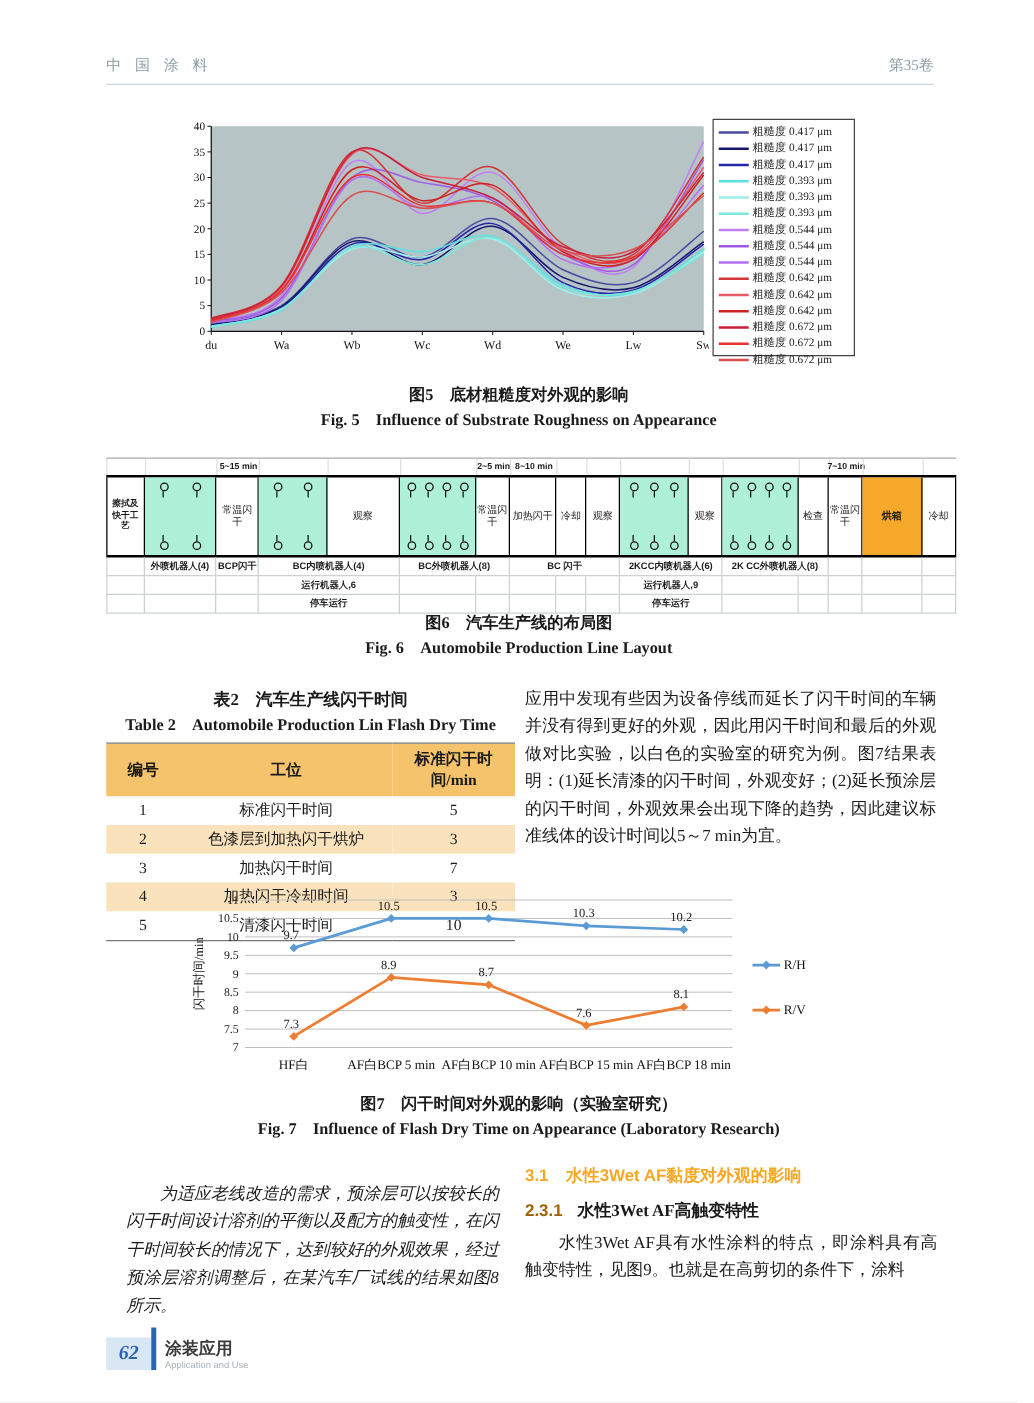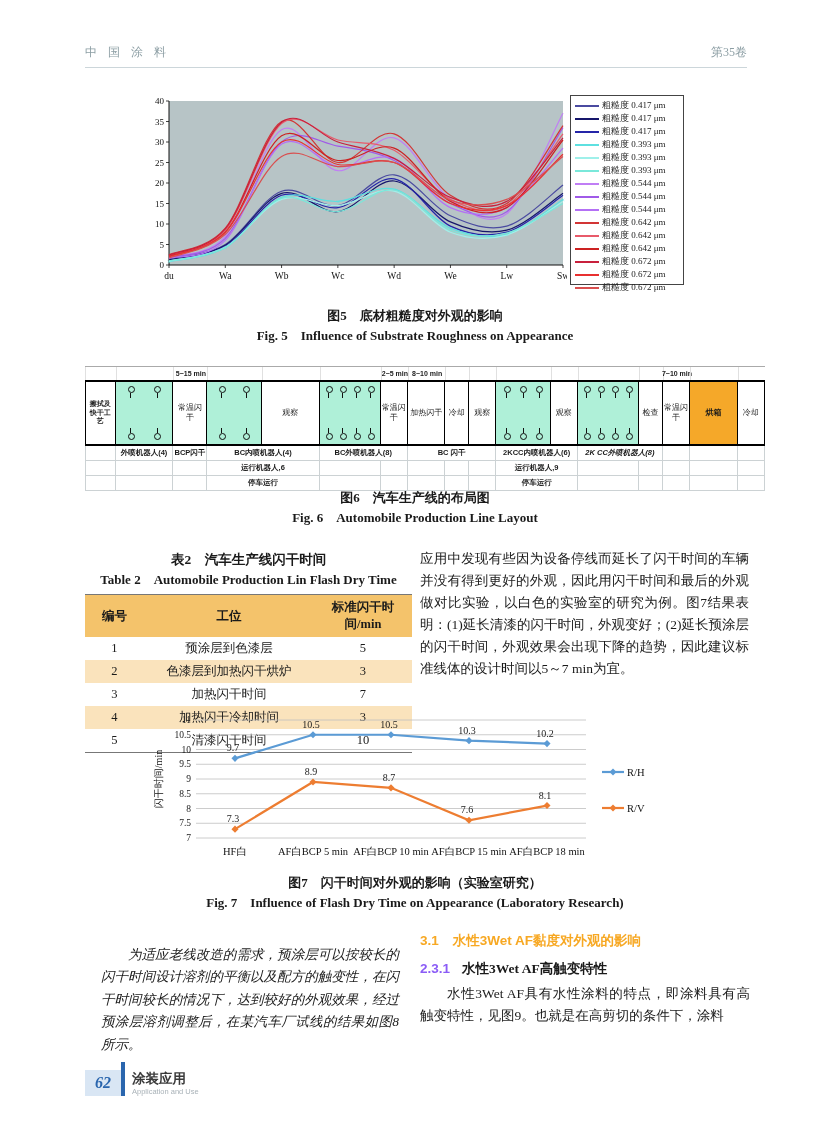--- a/index.html
+++ b/index.html
@@ -65,21 +65,21 @@
 
   
   .lcol2{position:absolute;left:85px;top:928px;width:330px;font-size:13.5px;line-height:1.66;
          text-align:justify;}
   .lcol2 p{margin:16px;text-indent:2em;font-style:italic;}
   .rcol2{position:absolute;left:420px;top:928px;width:330px;font-size:13.5px;line-height:1.6;}
   .h23{color:#F7A823;font-weight:bold;font-family:"Liberation Sans",sans-serif;font-size:13.5px;
        margin:2px 0 6px 0;}
   .h23 .num{margin-right:14px;}
   .h231{font-size:13.5px;font-weight:bold;margin:0 0 4px 0;}
-  .h231 .num{color:#8b5cf6;font-family:"Liberation Sans",sans-serif;margin-right:12px;}
+  .h231 .num{color:#a16207;font-family:"Liberation Sans",sans-serif;margin-right:12px;}
   .rcol2 p.body{margin:0;text-indent:2em;text-align:justify;}
 
   
   .footer{position:absolute;left:85px;top:1062px;display:flex;align-items:flex-end;}
   .pgbox{width:36px;height:26px;background:#D9E6F4;color:#2A66AE;font-style:italic;font-weight:bold;
          font-size:16px;display:flex;align-items:center;justify-content:center;}
   .vbar{width:4px;height:34px;background:#2A66AE;margin-right:7px;}
   .sec-zh{font-size:13.5px;font-weight:bold;color:#3a3a3a;font-family:"Liberation Sans",sans-serif;line-height:1.1;}
   .sec-en{font-size:7.5px;color:#a9b2b8;font-family:"Liberation Sans",sans-serif;}
 </style>
@@ -343,21 +343,21 @@
         </div>
       </div>
       <div class="f6-botrow">
         <div class="bc" style="width: 4.5%;"></div>
         <div class="bc" style="width: 8.5%;">外喷机器人(4)</div>
         <div class="bc" style="width: 5%;">BCP闪干</div>
         <div class="bc" style="width: 16.5%;">BC内喷机器人(4)</div>
         <div class="bc" style="width: 13%;">BC外喷机器人(8)</div>
         <div class="bc" style="width: 13%;">BC 闪干</div>
         <div class="bc" style="width: 12%;">2KCC内喷机器人(6)</div>
-        <div class="bc" style="width: 12.5%; font-style: italic;">2K CC外喷机器人(8)</div>
+        <div class="bc" style="width: 12.5%;">2K CC外喷机器人(8)</div>
         <div class="bc" style="width: 4%;"></div>
         <div class="bc" style="width: 7%;"></div>
         <div class="bc" style="width: 4%;"></div>
       </div>
       <div class="f6-botrow">
         <div class="bc" style="width: 4.5%;"></div>
         <div class="bc" style="width: 8.5%;"></div>
         <div class="bc" style="width: 5%;"></div>
         <div class="bc" style="width: 16.5%;">运行机器人,6</div>
         <div class="bc" style="width: 9%;"></div>
@@ -402,21 +402,21 @@
       <thead>
           <tr id="tbl2head">
             <th style="width: 18%;">编号</th>
             <th style="width: 52%;">工位</th>
             <th style="width: 30%;">标准闪干时间/min</th>
           </tr>
         </thead>
       <tbody id="tbl2body">
           <tr>
             <td>1</td>
-            <td>预涂层到色漆层</td>
+            <td>标准闪干时间</td>
             <td>5</td>
           </tr>
           <tr>
             <td>2</td>
             <td>色漆层到加热闪干烘炉</td>
             <td>3</td>
           </tr>
           <tr>
             <td>3</td>
             <td>加热闪干时间</td>

